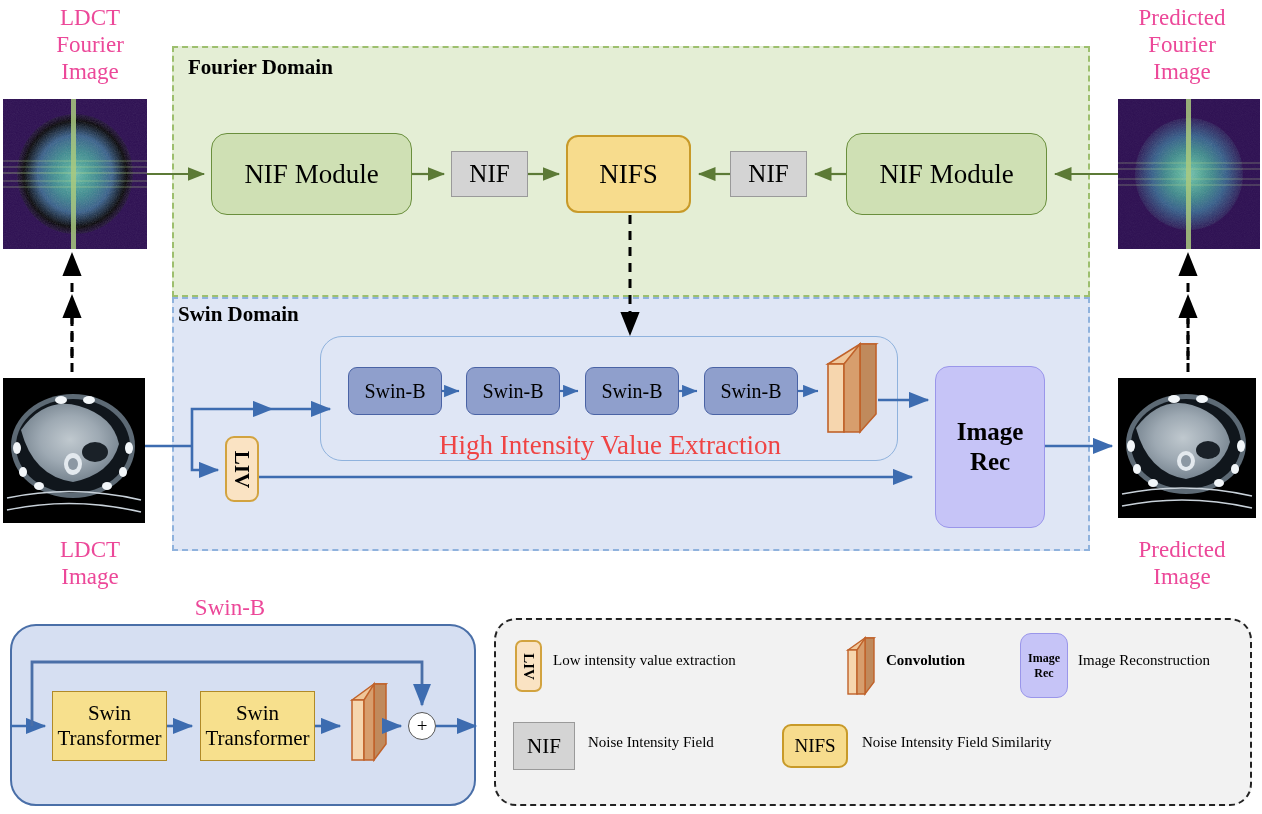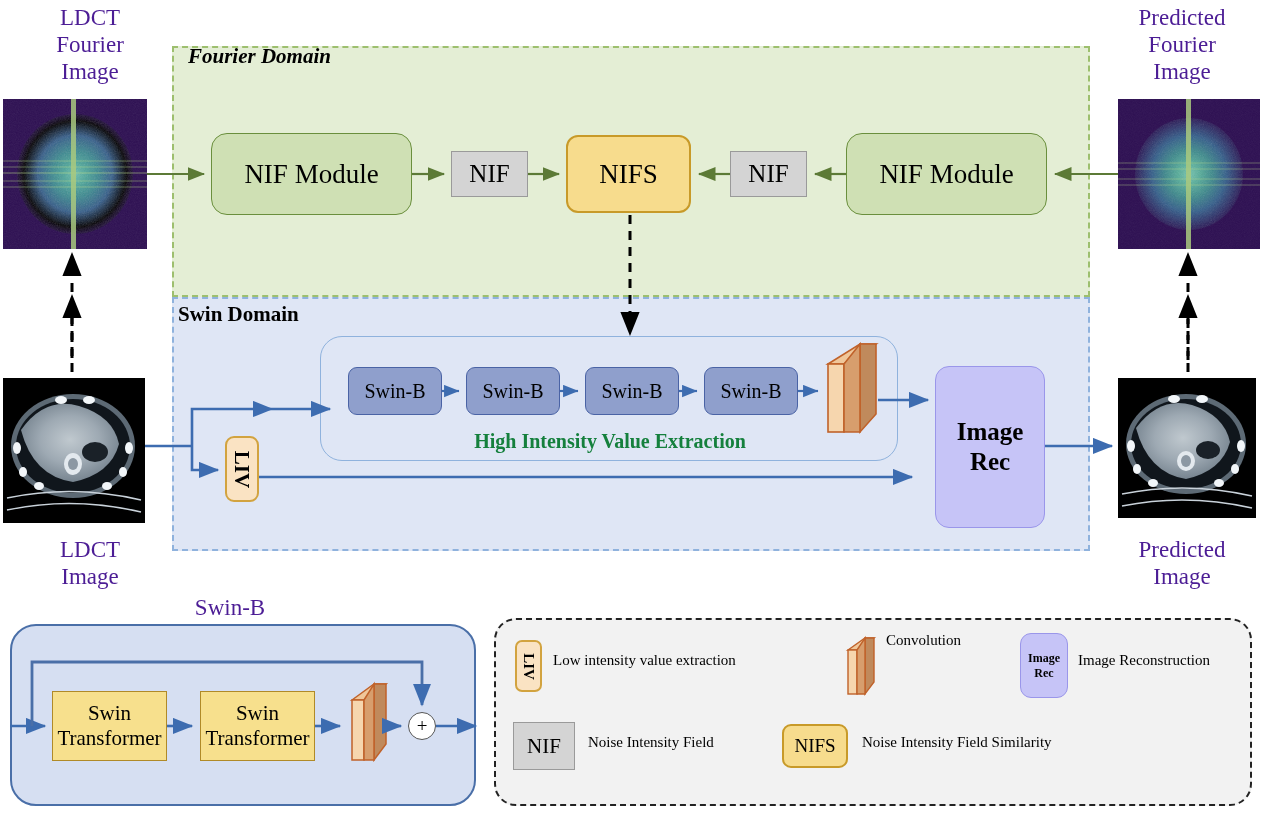--- a/index.html
+++ b/index.html
@@ -2,33 +2,33 @@
 <html><head>
 <meta charset="utf-8">
 <style>
   html,body{margin:0;padding:0;background:#fff;}
   body{width:1262px;height:814px;position:relative;overflow:hidden;
        font-family:"Liberation Serif","DejaVu Serif",serif;color:#000;}
   .abs{position:absolute;box-sizing:border-box;}
   .ctr{display:flex;align-items:center;justify-content:center;text-align:center;}
 
   
-  .caption{font-size:23px;line-height:27px;color:#4c1d95;}
+  .caption{font-size:23px;line-height:27px;color:#ec4899;}
 
   
   .domain-fourier{background:#e4eed5;border:2px dashed #9dbf6e;}
   .domain-image{background:#dfe6f5;border:2px dashed #8fb2dd;}
   .domain-title{font-weight:bold;font-size:21px;}
 
   
   .nif-module{background:#cfe0b4;border:1.5px solid #6a8f3d;border-radius:16px;font-size:27px;}
   .nif-small{background:#d4d4d4;border:1.5px solid #9a9a9a;font-size:25px;}
   .nifs-box{background:#f7dc8d;border:2px solid #c89a29;border-radius:12px;font-size:27px;}
   .hive-panel{background:transparent;border:1.5px solid #8fb2dd;border-radius:22px;}
-  .hive-label{color:#15803d;font-weight:bold;font-size:20px;}
+  .hive-label{color:#ef4444;font-weight:normal;font-size:27px;}
   .swinb{background:#8f9fcc;border:1.5px solid #4a63a5;border-radius:9px;font-size:20px;}
   .imagerec{background:#c6c4f7;border:1.5px solid #9a96ea;border-radius:14px;
             font-weight:bold;font-size:25px;line-height:30px;}
   .liv-box{background:#fae3c3;border:2px solid #d2a33f;border-radius:9px;}
   .liv-text{font-weight:bold;font-size:21px;transform:rotate(90deg);white-space:nowrap;}
 
   
   .swin-panel{background:#d6dff2;border:2px solid #4a6fa8;border-radius:26px;}
   .swin-tr{background:#f7e08d;border:1.5px solid #b08a28;font-size:21px;line-height:25px;}
   .plus-circle{border:1.5px solid #555;border-radius:50%;background:#fff;
@@ -207,21 +207,21 @@
         <ellipse cx="101" cy="105" rx="5" ry="4"></ellipse>
       <ellipse cx="56" cy="21" rx="6" ry="4"></ellipse>
         <ellipse cx="84" cy="21" rx="6" ry="4"></ellipse>
     </g>
     <path d="M4 116 Q68 103 134 118" stroke="#c9d2da" stroke-width="1.5" fill="none"></path>
     <path d="M4 128 Q68 115 134 130" stroke="#c9d2da" stroke-width="1.5" fill="none"></path>
   </svg>
 </div>
 
 <div class="abs domain-fourier" style="left:172px;top:46px;width:918px;height:251px;"></div>
-<div class="abs domain-title" style="left:188px;top:44px;font-style:italic;">Fourier Domain</div>
+<div class="abs domain-title" style="left:188px;top:55px;">Fourier Domain</div>
 
 <div class="abs domain-image" style="left:172px;top:297px;width:918px;height:254px;"></div>
 <div class="abs domain-title" style="left:178px;top:302px;">Swin Domain</div>
 
 <div class="abs ctr nif-module" style="left:211px;top:133px;width:201px;height:82px;">
   <span>NIF Module</span>
 </div>
 
 <div class="abs ctr nif-small" style="left:451px;top:151px;width:77px;height:46px;">
   <span>NIF</span>
@@ -361,21 +361,21 @@
   <span>LIV</span>
 </div>
 <div class="abs legend-text" style="left:553px;top:652px;">Low intensity value extraction</div>
 
 <svg class="abs" style="left:843px;top:636px;width:34px;height:62px;">
   <polygon points="5,14 22,2 31,2 14,14" fill="#f0c79a" stroke="#c0622a" stroke-width="1.4"></polygon>
   <polygon points="22,2 31,2 31,46 22,58" fill="#c08a5c" stroke="#c0622a" stroke-width="1.4"></polygon>
   <rect x="5" y="14" width="9" height="44" fill="#f6d6ae" stroke="#c0622a" stroke-width="1.4"></rect>
   <polygon points="14,14 22,2 22,58 14,58" fill="#d79e6d" stroke="#c0622a" stroke-width="1.4"></polygon>
 </svg>
-<div class="abs legend-text" style="left:886px;top:632px;">Convolution</div>
+<div class="abs legend-text" style="left:886px;top:652px;font-weight:bold;">Convolution</div>
 
 <div class="abs ctr lg-imgrec" style="left:1020px;top:633px;width:48px;height:65px;flex-direction:column;">
   <span style="white-space:pre-line;text-align:center;">Image
 Rec</span>
 </div>
 <div class="abs legend-text" style="left:1078px;top:652px;">Image Reconstruction</div>
 
 <div class="abs ctr lg-nif" style="left:513px;top:722px;width:62px;height:48px;">
   <span>NIF</span>
 </div>

